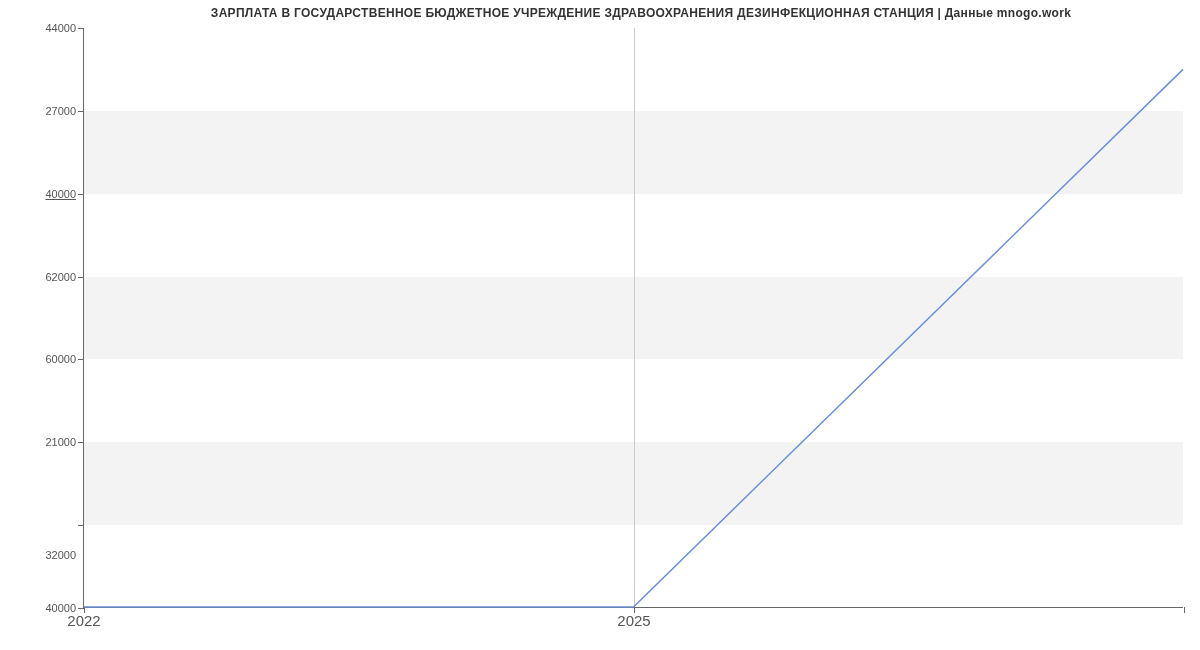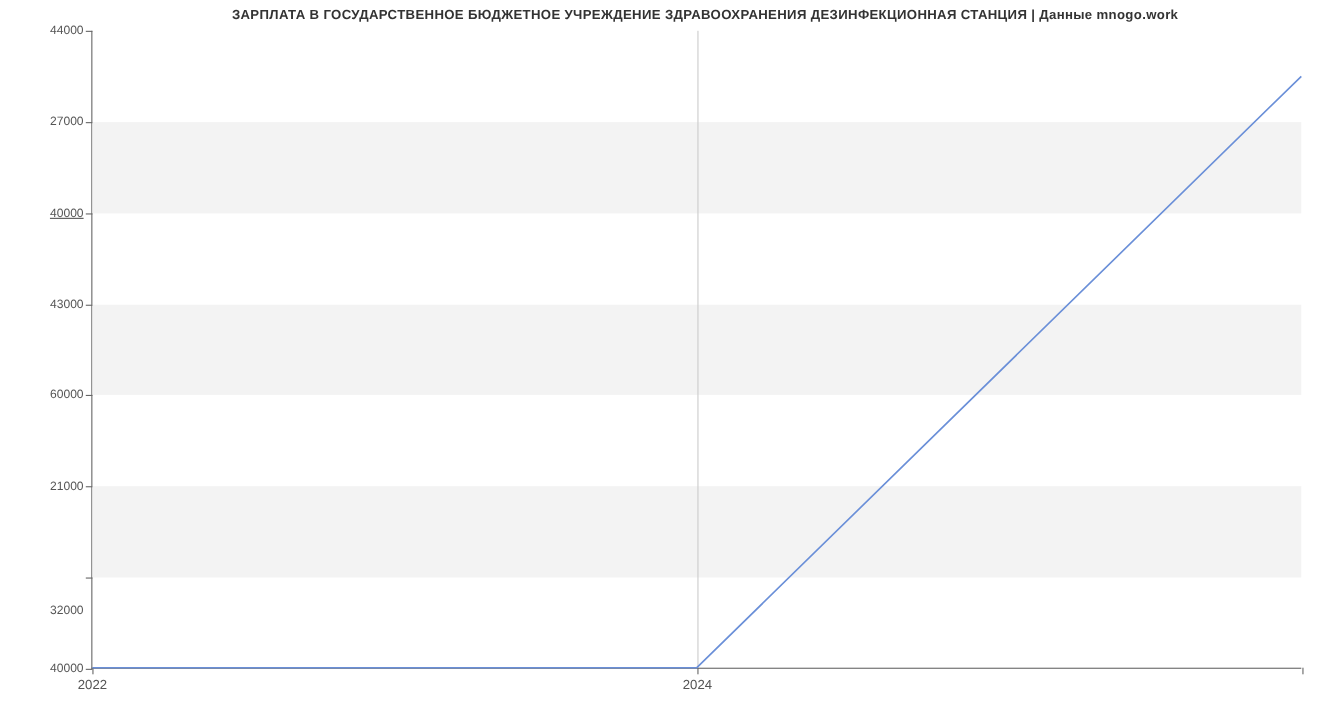--- a/index.html
+++ b/index.html
@@ -57,21 +57,21 @@
   }
   .xtick {
     position: absolute;
     bottom: -6px;
     height: 6px;
     border-left: 1px solid #666;
   }
   .xlabel {
     position: absolute;
     bottom: -22px;
-    font-size: 12px;
+    font-size: 15px;
     color: #555;
     transform: translateX(-50%);
   }
   .vgrid {
     position: absolute;
     top: 0;
     bottom: 0;
     border-left: 1px solid #ccc;
   }
   svg.line-layer {
@@ -99,33 +99,33 @@
 
   <div class="vtick" id="yt0" style="top: 580px;"></div>
     <div class="ylabel" id="yl0" style="top: 580px;">40000</div>
   <div class="vtick" id="yt1" style="top: 497.143px;"></div>
     <div class="ylabel" id="yl1" style="top: 497.143px; margin-top: 30px;">32000</div>
   <div class="vtick" id="yt2" style="top: 414.286px;"></div>
     <div class="ylabel" id="yl2" style="top: 414.286px;">21000</div>
   <div class="vtick" id="yt3" style="top: 331.429px;"></div>
     <div class="ylabel" id="yl3" style="top: 331.429px;">60000</div>
   <div class="vtick" id="yt4" style="top: 248.571px;"></div>
-    <div class="ylabel" id="yl4" style="top: 248.571px;">43000</div>
+    <div class="ylabel" id="yl4" style="top: 248.571px;">62000</div>
   <div class="vtick" id="yt5" style="top: 165.714px;"></div>
     <div class="ylabel" id="yl5" style="top: 165.714px; text-decoration: underline;">40000</div>
   <div class="vtick" id="yt6" style="top: 82.8571px;"></div>
     <div class="ylabel" id="yl6" style="top: 82.8571px;">27000</div>
   <div class="vtick" id="yt7" style="top: 0px;"></div>
     <div class="ylabel" id="yl7" style="top: 0px;">44000</div>
 
   <div class="vgrid" id="vg1" style="left: 550px;"></div>
 
   <div class="xtick" id="xt0" style="left: 0px;"></div>
     <div class="xlabel" id="xl0" style="left: 0px;">2022</div>
   <div class="xtick" id="xt1" style="left: 550px;"></div>
-    <div class="xlabel" id="xl1" style="left: 550px;">2024</div>
+    <div class="xlabel" id="xl1" style="left: 550px;">2025</div>
   <div class="xtick" id="xt2" style="left: 1100px;"></div>
     <div class="xlabel" id="xl2" style="left: 1150px;">2024</div>
 
   <svg class="line-layer" viewBox="0 0 1100 580" preserveAspectRatio="none">
     <polyline class="series-line" id="series0" points="0,580 550,580 1100,41.428571428571445" style="stroke: rgb(106, 143, 216);"></polyline>
   </svg>
 </div>
 
 </body></html>

